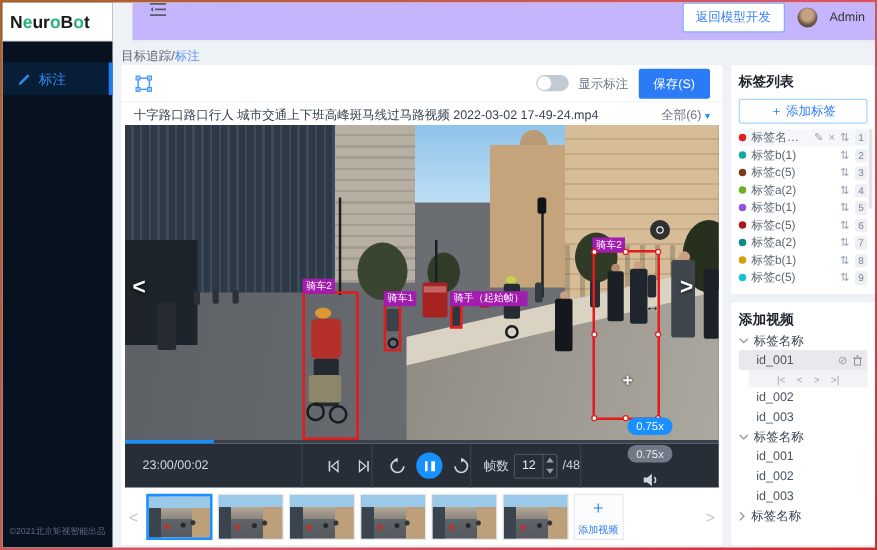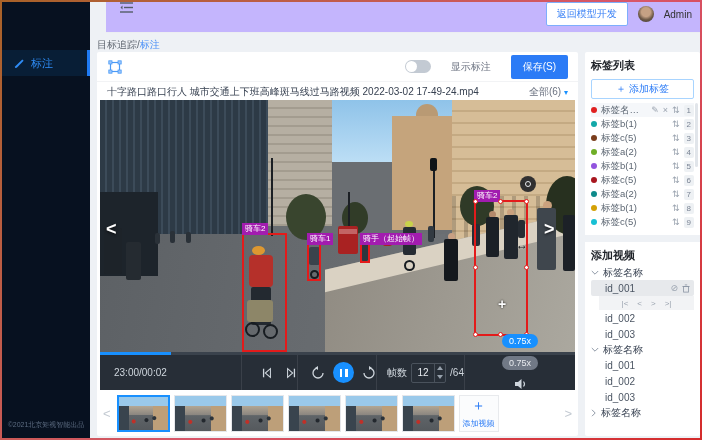--- a/index.html
+++ b/index.html
@@ -21,21 +21,21 @@
   .back-btn{border:1px solid #7eaefc;color:#3b82f6;font-size:10px;padding:4px 10px;border-radius:2px;background:#fff;cursor:pointer;}
   .avatar{width:16px;height:16px;border-radius:50%;background:radial-gradient(circle at 50% 38%,#c5a184 0 35%,#6e5a48 60%,#3c3530);}
   .admin{font-size:10px;color:#333;}
   .caret{color:#666;font-size:8px;}
   
   .crumb{left:95px;top:36px;font-size:10px;color:#5f6670;}
   .crumb .cur{color:#4a90f7;}
   
   .card{left:95px;top:50px;width:481px;height:384px;background:#fff;border-radius:2px;}
   .toolbar{left:0;top:0;width:481px;height:30px;border-bottom:1px solid #f2f3f5;display:flex;align-items:center;padding:0 10px;}
-  .tool-right{margin-left:auto;display:flex;align-items:center;gap:20px;}
+  .tool-right{margin-left:auto;display:flex;align-items:center;gap:8px;}
   .toggle{width:26px;height:13px;border-radius:7px;background:#c3cad3;position:relative;cursor:pointer;}
   .toggle .knob{position:absolute;left:1px;top:1px;width:11px;height:11px;border-radius:50%;background:#fff;}
   .toggle-label{font-size:10px;color:#6b7280;}
   .save-btn{background:#2b7bf6;color:#fff;font-size:10px;border:none;border-radius:2px;padding:5px 12px;cursor:pointer;}
   .title-row{left:0;top:31px;width:481px;height:17px;display:flex;align-items:center;padding:0 10px;}
   .v-title{font-size:10px;color:#374151;}
   .filter{margin-left:auto;font-size:10px;color:#6b7280;cursor:pointer;}
   .filter .c{color:#1890ff;font-size:8px;}
   
   .player{left:3px;top:48px;width:475px;height:290px;}
@@ -135,20 +135,23 @@
 <div class="screen">
 
   <div class="abs sidebar">
     <div class="abs side-item">
       <svg width="11" height="11" viewBox="0 0 12 12">
             <path d="M1 11 L3 10.5 L10.5 3 L9 1.5 L1.5 9 Z" fill="#2f8df6"></path>
           </svg>
       <span>标注</span>
     </div>
     <div class="abs side-foot">©2021北京矩视智能出品</div>
+  </div>
+  <div class="abs logo-area">
+    <span class="logo"><span>N</span><span class="grn">e</span><span>ur</span><span class="grn">o</span><span>B</span><span class="grn">o</span><span>t</span></span>
   </div>
 
   <div class="abs header">
     <span class="menu-fold">
       <svg width="13" height="11" viewBox="0 0 13 11">
             <g stroke="#545c66" stroke-width="1.4">
               <line x1="0" y1="1" x2="13" y2="1"></line>
               <line x1="4" y1="5.5" x2="13" y2="5.5"></line>
               <line x1="0" y1="10" x2="13" y2="10"></line>
             </g>
@@ -326,21 +329,21 @@
             <span class="f-val">12</span>
             <span class="f-spin">
                   <span>
                     <i class="tri-up"></i>
                   </span>
                   <span>
                     <i class="tri-dn"></i>
                   </span>
                 </span>
           </span>
-          <span>/64</span>
+          <span>/48</span>
         </div>
         <div class="csec c-speed">
           <span class="pill on">0.75x</span>
           <span class="pill off">0.75x</span>
           <span class="icon-btn">
                 <svg width="13" height="12" viewBox="0 0 13 12">
                   <path d="M1 4 L4 4 L7.5 1 L7.5 11 L4 8 L1 8 Z" fill="#cfd6dd"></path>
                   <path d="M9.5 3.5 Q11.5 6 9.5 8.5" fill="none" stroke="#cfd6dd" stroke-width="1.2"></path>
                 </svg>
               </span>

